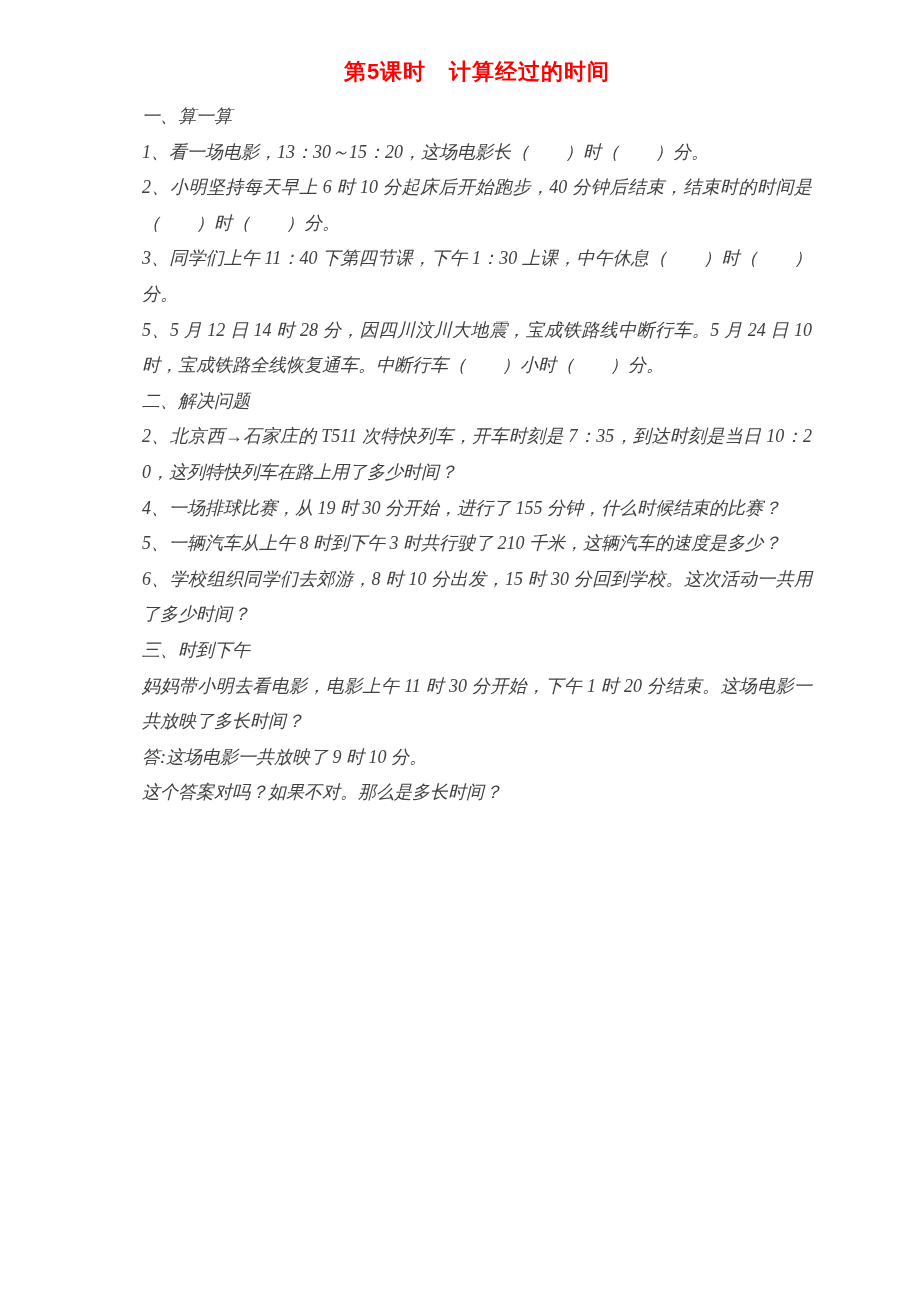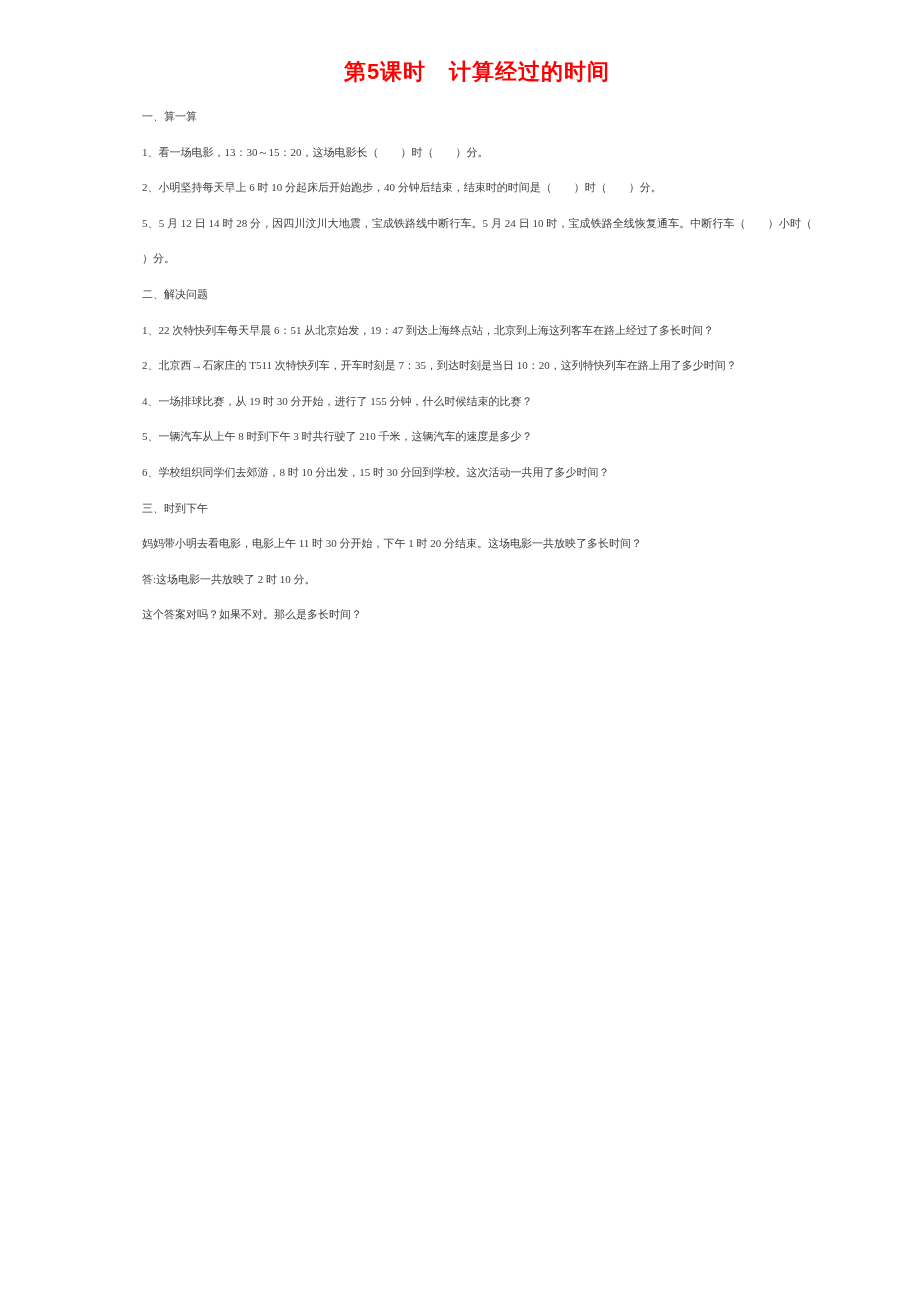--- a/index.html
+++ b/index.html
@@ -20,41 +20,42 @@
   .title {
     font-family: "Liberation Sans", "DejaVu Sans", sans-serif;
     font-weight: bold;
     font-size: 22px;
     line-height: 30px;
     text-align: center;
     letter-spacing: 1px;
     margin-bottom: 12px;
   }
   .content .para {
-    font-size: 11px;
+    font-size: 18px;
     line-height: 35.6px;
     text-align: justify;
     text-justify: inter-ideograph;
     word-break: break-all;
+    font-style: italic;
   }
 </style>
 </head>
 <body style="background: rgb(255, 255, 255);">
 
 <div class="page">
   <h1 class="title" style="color: rgb(254, 0, 0);">第5课时　计算经过的时间</h1>
   <div class="content" id="content" style="color: rgb(64, 64, 64);">
       <p class="para">一、算一算</p>
       <p class="para">1、看一场电影，13：30～15：20，这场电影长（　　）时（　　）分。</p>
       <p class="para">2、小明坚持每天早上 6 时 10 分起床后开始跑步，40 分钟后结束，结束时的时间是（　　）时（　　）分。</p>
+      <p class="para">3、同学们上午 11：40 下第四节课，下午 1：30 上课，中午休息（　　）时（　　）分。</p>
       <p class="para">5、5 月 12 日 14 时 28 分，因四川汶川大地震，宝成铁路线中断行车。5 月 24 日 10 时，宝成铁路全线恢复通车。中断行车（　　）小时（　　）分。</p>
       <p class="para">二、解决问题</p>
-      <p class="para">1、22 次特快列车每天早晨 6：51 从北京始发，19：47 到达上海终点站，北京到上海这列客车在路上经过了多长时间？</p>
       <p class="para">2、北京西→石家庄的 T511 次特快列车，开车时刻是 7：35，到达时刻是当日 10：20，这列特快列车在路上用了多少时间？</p>
       <p class="para">4、一场排球比赛，从 19 时 30 分开始，进行了 155 分钟，什么时候结束的比赛？</p>
       <p class="para">5、一辆汽车从上午 8 时到下午 3 时共行驶了 210 千米，这辆汽车的速度是多少？</p>
       <p class="para">6、学校组织同学们去郊游，8 时 10 分出发，15 时 30 分回到学校。这次活动一共用了多少时间？</p>
       <p class="para">三、时到下午</p>
       <p class="para">妈妈带小明去看电影，电影上午 11 时 30 分开始，下午 1 时 20 分结束。这场电影一共放映了多长时间？</p>
-      <p class="para">答:这场电影一共放映了 2 时 10 分。</p>
+      <p class="para">答:这场电影一共放映了 9 时 10 分。</p>
       <p class="para">这个答案对吗？如果不对。那么是多长时间？</p>
     </div>
 </div>
 
 </body></html>

